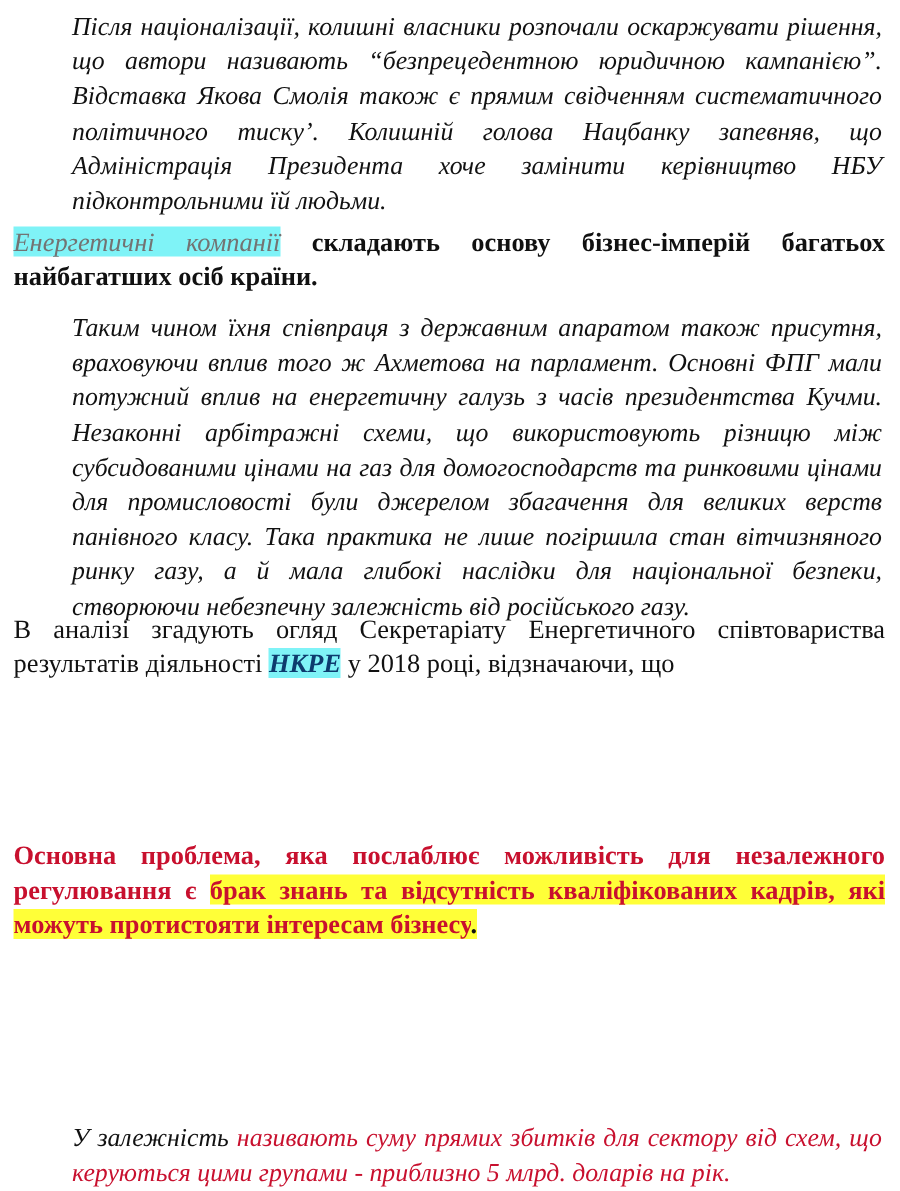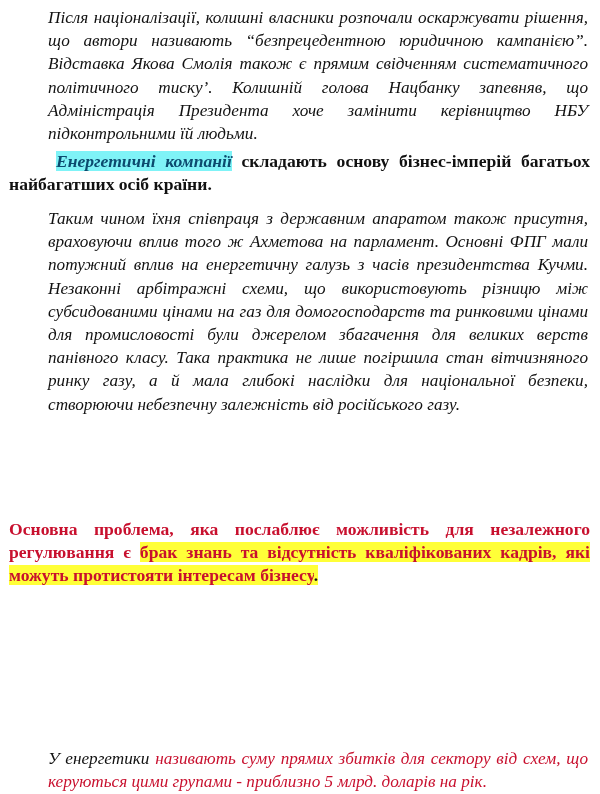--- a/index.html
+++ b/index.html
@@ -40,53 +40,55 @@
       width: 581px;
       font-size: 17.6px;
       line-height: 23.2px;
     }
     .bold { font-weight: bold; }
     .red { color: #c8102e; }
     .hl-cyan { background: #7ff3f7; }
     .hl-yellow { background: #ffff38; }
     .term-italic {
       font-style: italic;
-      font-weight: bold;
-      color: #0c4a6e;
-      margin-left: 47px;
+      font-weight: normal;
+      color: #737373;
     }
     .term-bold-italic {
       font-style: italic;
       font-weight: bold;
       color: #0d3b6e;
     }
-    .red-bold { color: #c8102e; font-weight: bold; }
+    .red-bold { color: #c8102e; font-weight: bold; margin-top: 41px; }
   </style>
 </head>
 <body>
 
 <div class="page">
 
   <p class="quote" style="top:6px;">
     <span>Після націоналізації, колишні власники розпочали оскаржувати рішення, що автори називають “безпрецедентною юридичною кампанією”. Відставка Якова Смолія також є прямим свідченням систематичного політичного тиску’. Колишній голова Нацбанку запевняв, що Адміністрація Президента хоче замінити керівництво НБУ підконтрольними їй людьми.</span>
   </p>
 
   <p class="body-text bold" style="top:150px;">
     <span class="hl-cyan term-italic">Енергетичні компанії</span><span> складають основу бізнес-імперій багатьох найбагатших осіб країни.</span>
   </p>
 
   <p class="quote" style="top:207px;">
     <span>Таким чином їхня співпраця з державним апаратом також присутня, враховуючи вплив того ж Ахметова на парламент. Основні ФПГ мали потужний вплив на енергетичну галузь з часів президентства Кучми. Незаконні арбітражні схеми, що використовують різницю між субсидованими цінами на газ для домогосподарств та ринковими цінами для промисловості були джерелом збагачення для великих верств панівного класу. Така практика не лише погіршила стан вітчизняного ринку газу, а й мала глибокі наслідки для національної безпеки, створюючи небезпечну залежність від російського газу.</span>
   </p>
 
+  <p class="body-text" style="top:408px;">
+    <span>В аналізі згадують огляд Секретаріату Енергетичного співтовариства результатів діяльності </span><span class="hl-cyan term-bold-italic">НКРЕ</span><span> у 2018 році, відзначаючи, що</span>
+  </p>
 
 
   <p class="body-text red-bold" style="top:518px;">
     <span>Основна проблема, яка послаблює можливість для незалежного регулювання є </span><span class="hl-yellow">брак знань та відсутність кваліфікованих кадрів, які можуть протистояти інтересам бізнесу</span><span class="hl-yellow" style="color:#111111;">.</span>
   </p>
 
 
 
   <p class="quote" style="top:747px;">
-    <span>У енергетики </span><span class="red">називають суму прямих збитків для сектору від схем, що керуються цими групами - приблизно 5 млрд. доларів на рік.</span>
+    <span>У залежність </span><span class="red">називають суму прямих збитків для сектору від схем, що керуються цими групами - приблизно 5 млрд. доларів на рік.</span>
   </p>
 
 </div>
 
 </body></html>

